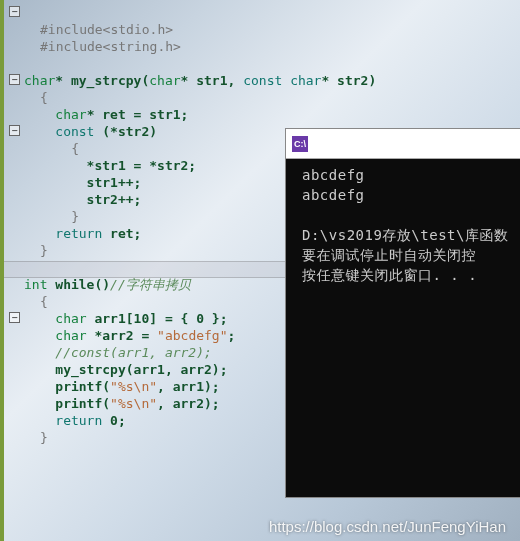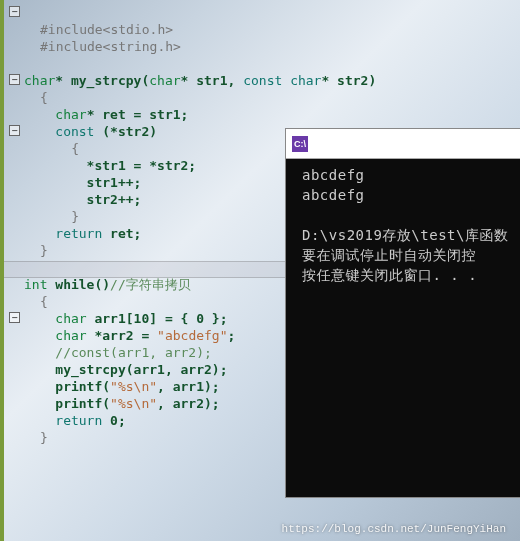--- a/index.html
+++ b/index.html
@@ -29,21 +29,21 @@
   }
   .code {
     position: absolute;
     left: 24px; top: 4px;
     white-space: pre;
     line-height: 17px;
   }
   .kw { color: #0f766e; }
   .type { color: #15803d; }
   .str { color: #b56a3a; }
-  .cmt { color: #5a8a5a; }
+  .cmt { color: #5a8a5a; font-style: italic; }
   .punc { color: #777; margin-left: 16px; }
   .plain { color: #14532d; font-weight: bold; }
   .cursor-line {
     position: absolute;
     left: 4px; right: 0;
     height: 17px;
     border-top: 1px solid rgba(100,100,100,0.3);
     border-bottom: 1px solid rgba(100,100,100,0.3);
     background: rgba(180,180,190,0.25);
   }
@@ -80,22 +80,22 @@
     padding: 6px 16px;
     line-height: 20px;
     white-space: pre;
     letter-spacing: 0.5px;
   }
 
   .watermark {
     position: absolute;
     right: 14px; bottom: 6px;
     color: rgba(255,255,255,0.9);
-    font-family: Liberation Mono, monospace;
-    font-size: 11px;
+    font-family: Liberation Sans, sans-serif;
+    font-size: 15px;
     text-shadow: 0 0 3px rgba(0,0,0,0.5);
     margin-top: 14px;
   }
 </style>
 </head>
 <body>
 
 <div class="fold-gutter">
   <div class="fold-box" style="top:6px">−</div>
   <div class="fold-box" style="top:74px">−</div>

